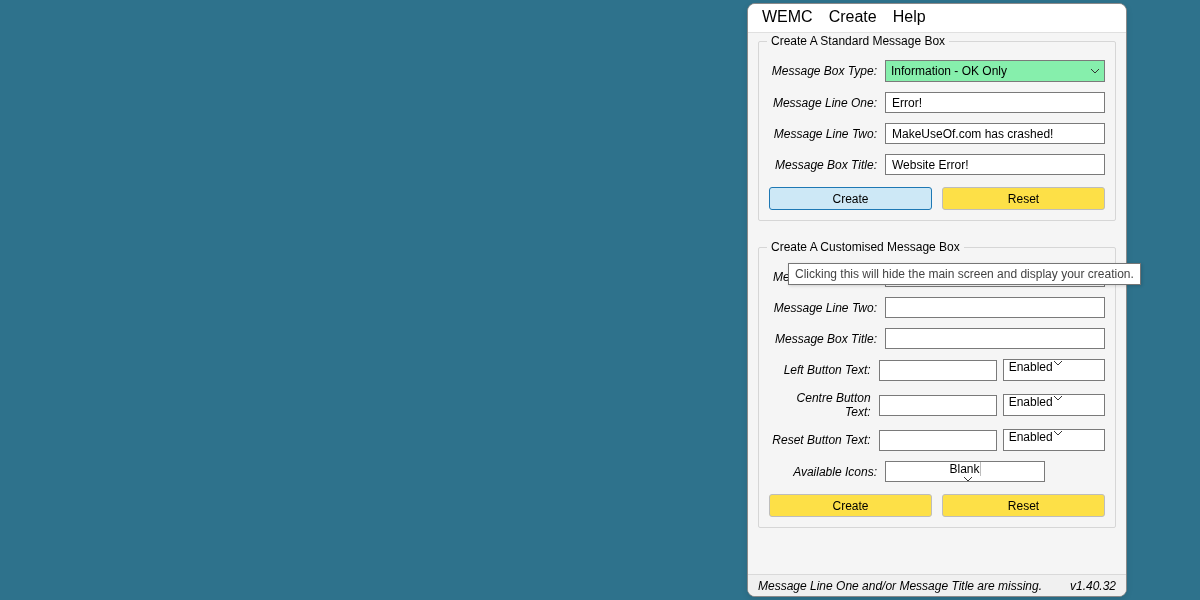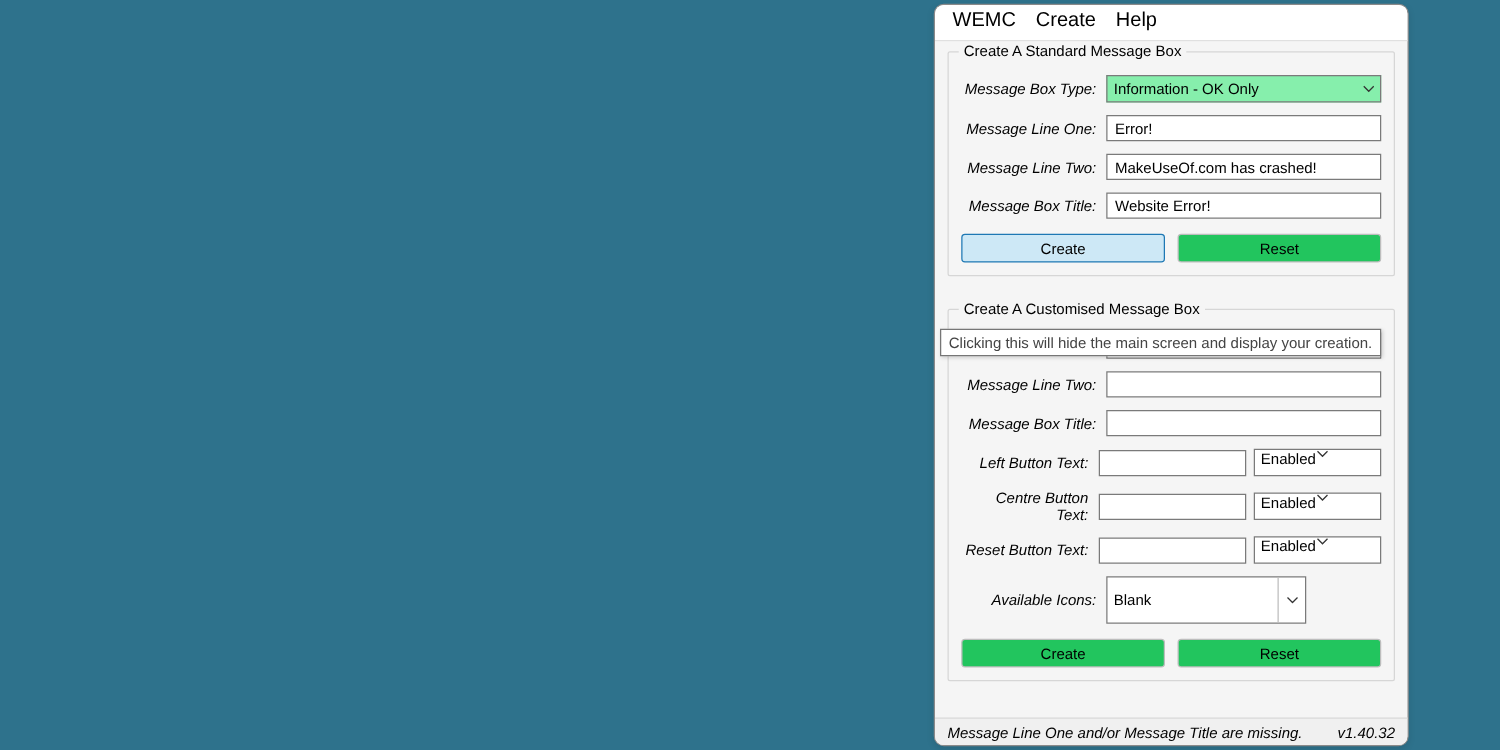--- a/index.html
+++ b/index.html
@@ -119,21 +119,21 @@
   .chev svg { display: block; }
   .btnrow {
     display: flex;
     gap: 10px;
     margin-top: 12px;
   }
   .btn {
     flex: 1;
     height: 23px;
     border: 1px solid #bdbdbd;
-    background: #22c55e;
+    background: #fde047;
     font-size: 12px;
     display: flex;
     align-items: center;
     justify-content: center;
     border-radius: 3px;
     cursor: default;
   }
   .btn.primary {
     background: #cde8f6;
     border-color: #1e78b4;
@@ -152,28 +152,29 @@
     height: 22px;
     border: 1px solid #7a7a7a;
     background: #fff;
     font-size: 12px;
     display: flex;
     padding: 0 5px;
     position: relative;
   }
   .icons-select {
     width: 160px;
-    height: 38px;
+    height: 21px;
     border: 1px solid #7a7a7a;
     background: #fff;
     font-size: 12px;
     display: flex;
     align-items: center;
     padding: 0 5px;
     position: relative;
+    flex-direction: column;
   }
   .icons-select .val { flex:1; border-right:1px solid #bdbdbd; height:100%; display:flex; align-items:center; }
   .statusbar {
     margin-top: auto;
     height: 22px;
     background: #f0f0f0;
     border-top: 1px solid #d9d9d9;
     display: flex;
     align-items: center;
     padding: 0 10px;
@@ -315,13 +316,13 @@
       <div class="btn">Reset</div>
     </div>
   </div>
 
   <div class="statusbar">
     <span>Message Line One and/or Message Title are missing.</span>
     <span>v1.40.32</span>
   </div>
 </div>
 
-<div class="tooltip" style="top:263px; left:752px;">Clicking this will hide the main screen and display your creation.</div>
+<div class="tooltip" style="top:263px; left:788px;">Clicking this will hide the main screen and display your creation.</div>
 
 </body></html>

